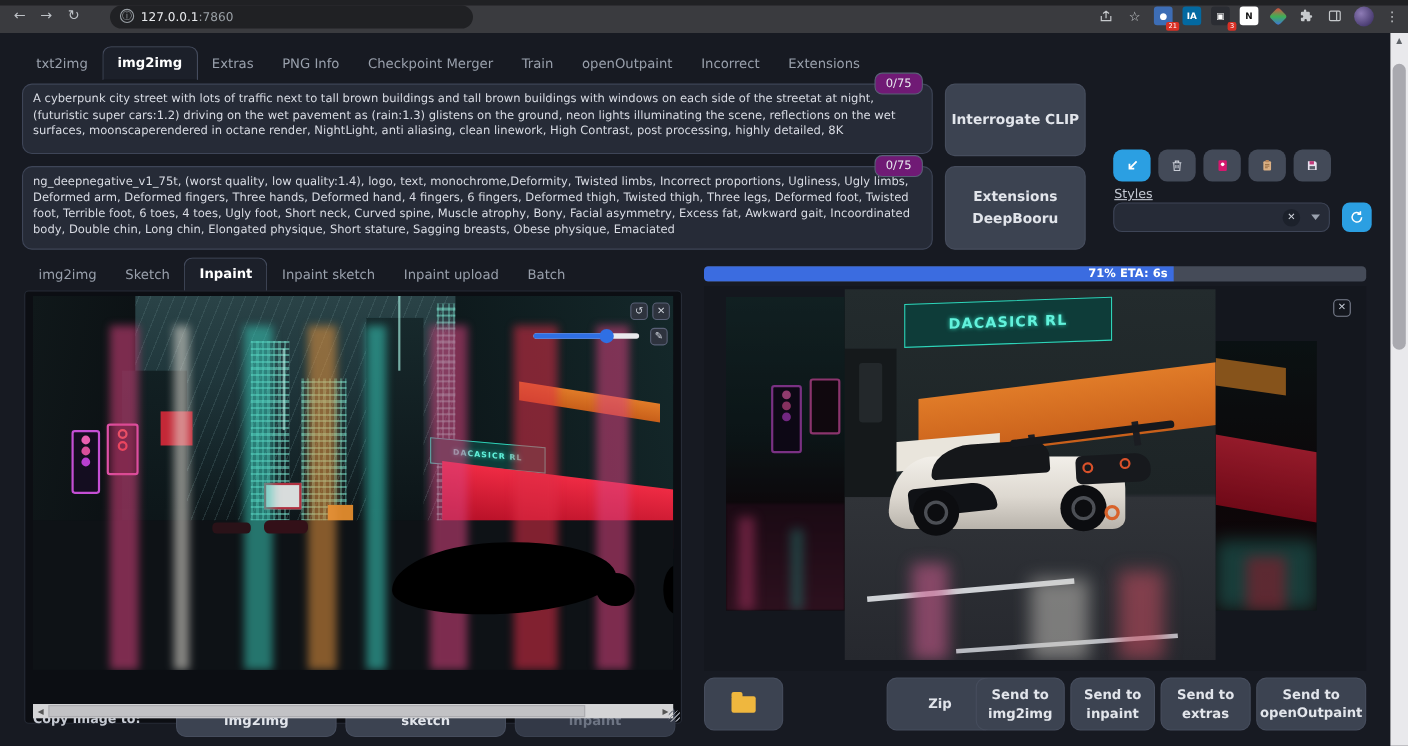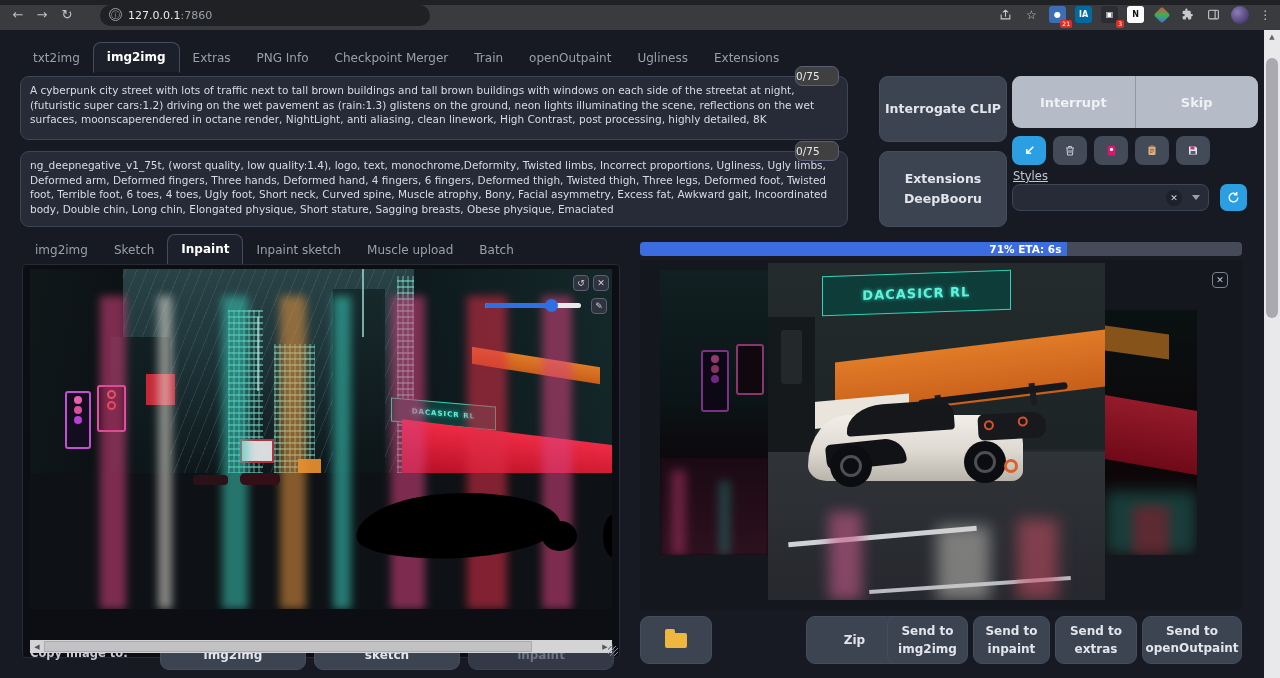--- a/index.html
+++ b/index.html
@@ -36,28 +36,28 @@
   
   .tabs { position:absolute; top:12px; left:20px; display:flex; align-items:flex-end; }
   .tab { padding:7px 13px 8px; font-size:12px; color:#99a0ac; cursor:pointer; white-space:nowrap; }
   .tab.active { color:#fff; font-weight:bold; border:1px solid #454c5e; border-bottom-color:#171a22;
     border-radius:8px 8px 0 0; background:#1c202a; }
 
   
   .pbox { position:absolute; left:20px; width:828px; background:#262b37; border:1px solid #3e4557;
     border-radius:9px; color:#d9dce4; font-size:10.5px; line-height:14.6px; padding:6px 9px; overflow:hidden;
     white-space:pre-wrap; cursor:text; }
-  .counter { position:absolute; width:44px; height:20px; background:#404040; border:1px solid #596076;
-    border-radius:7px; color:#e7e9ef; font-size:10.5px; text-align:left; line-height:18px; z-index:3; }
+  .counter { position:absolute; width:44px; height:20px; background:#701a75; border:1px solid #596076;
+    border-radius:7px; color:#e7e9ef; font-size:10.5px; text-align:center; line-height:18px; z-index:3; }
 
   
   .btn { background:#3c4351; border:1px solid #464d5d; border-radius:9px; color:#e2e5eb;
     font-size:12.5px; font-weight:bold; display:flex; align-items:center; justify-content:center;
     text-align:center; cursor:pointer; }
-  .interrogate { position:absolute; left:859px; width:128px; line-height:1.6;margin-left:20px; }
+  .interrogate { position:absolute; left:859px; width:128px; line-height:1.6; }
   .stopgroup { position:absolute; left:1012px; top:46px; width:246px; height:52px; display:flex;
     border-radius:9px; overflow:hidden; }
   .stopbtn { flex:1; background:#b5bbc7; color:#eef1f6; font-size:13px; font-weight:bold;
     display:flex; align-items:center; justify-content:center; cursor:pointer; }
   .stopbtn + .stopbtn { border-left:1px solid #9298a5; }
 
   .tools { position:absolute; left:1012px; top:106px; display:flex; gap:7px; }
   .tool { width:34px; height:29px; background:#434a58; border-radius:8px; display:flex;
     align-items:center; justify-content:center; cursor:pointer; }
   .tool.blue { background:#2b9fe2; }
@@ -211,37 +211,33 @@
 <div class="page">
 
   <div class="tabs">
     <div class="tab">txt2img</div>
     <div class="tab active">img2img</div>
     <div class="tab">Extras</div>
     <div class="tab">PNG Info</div>
     <div class="tab">Checkpoint Merger</div>
     <div class="tab">Train</div>
     <div class="tab">openOutpaint</div>
-    <div class="tab">Ugliness</div>
+    <div class="tab">Incorrect</div>
     <div class="tab">Extensions</div>
   </div>
 
   <div class="counter" style="left:795px;top:36px">0/75</div>
   <div class="pbox" style="top:46px;height:64px">A cyberpunk city street with lots of traffic next to tall brown buildings and tall brown buildings with windows on each side of the streetat at night, (futuristic super cars:1.2) driving on the wet pavement as (rain:1.3) glistens on the ground, neon lights illuminating the scene, reflections on the wet surfaces, moonscaperendered in octane render, NightLight, anti aliasing, clean linework, High Contrast, post processing, highly detailed, 8K</div>
 
   <div class="counter" style="left:795px;top:111px">0/75</div>
   <div class="pbox" style="top:121px;height:76px">ng_deepnegative_v1_75t, (worst quality, low quality:1.4), logo, text, monochrome,Deformity, Twisted limbs, Incorrect proportions, Ugliness, Ugly limbs, Deformed arm, Deformed fingers, Three hands, Deformed hand, 4 fingers, 6 fingers, Deformed thigh, Twisted thigh, Three legs, Deformed foot, Twisted foot, Terrible foot, 6 toes, 4 toes, Ugly foot, Short neck, Curved spine, Muscle atrophy, Bony, Facial asymmetry, Excess fat, Awkward gait, Incoordinated body, Double chin, Long chin, Elongated physique, Short stature, Sagging breasts, Obese physique, Emaciated</div>
 
   <div class="btn interrogate" style="top:46px;height:66px">Interrogate CLIP</div>
   <div class="btn interrogate" style="top:121px;height:76px;padding:0 16px">Extensions DeepBooru</div>
 
-  <div class="stopgroup">
-    <div class="stopbtn">Interrupt</div>
-    <div class="stopbtn">Skip</div>
-  </div>
 
   <div class="tools">
     <div class="tool blue">
       <svg width="13" height="13" viewBox="0 0 24 24" fill="none" stroke="#fff" stroke-width="3">
           <path d="M19 5L7 17M7 9v8h8"></path>
         </svg>
     </div>
     <div class="tool">
       <svg width="12" height="13" viewBox="0 0 24 24" fill="none" stroke="#c9cdd6" stroke-width="2">
           <path d="M4 7h16M9 7V4h6v3M6 7l1 14h10l1-14M10 11v6M14 11v6"></path>
@@ -278,21 +274,21 @@
     <svg width="13" height="13" viewBox="0 0 24 24" fill="none" stroke="#fff" stroke-width="2.5">
         <path d="M20 12a8 8 0 1 1-2.3-5.6M18 2v5h-5"></path>
       </svg>
   </div>
 
   <div class="subtabs">
     <div class="tab">img2img</div>
     <div class="tab">Sketch</div>
     <div class="tab active">Inpaint</div>
     <div class="tab">Inpaint sketch</div>
-    <div class="tab">Muscle upload</div>
+    <div class="tab">Inpaint upload</div>
     <div class="tab">Batch</div>
   </div>
 
   <div class="canvas-wrap">
     <div class="art">
       <div class="sky"></div>
       <div class="rain"></div>
 
       <div class="bldg win" style="left:34%;top:12%;width:6%;height:50%"></div>
       <div class="bldg win" style="left:42%;top:22%;width:7%;height:40%"></div>

